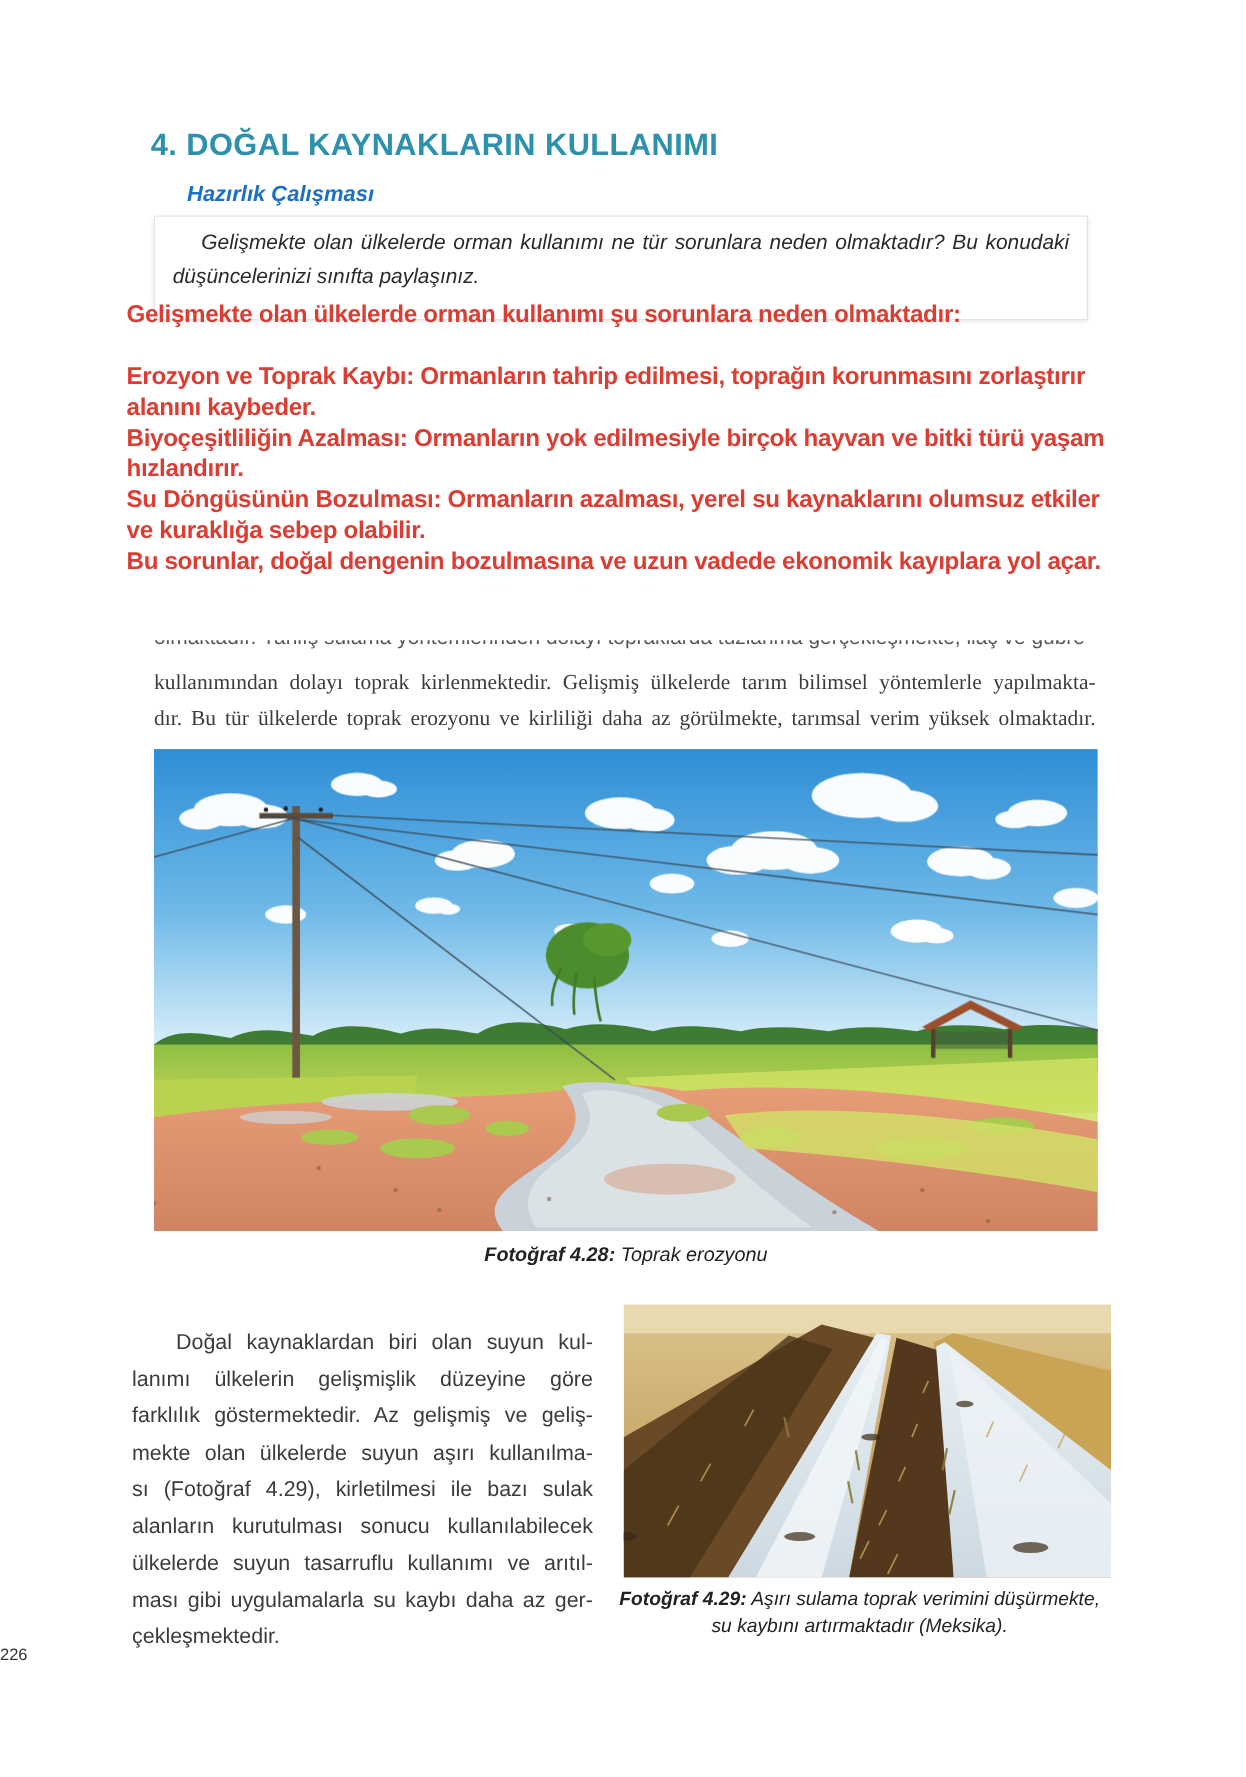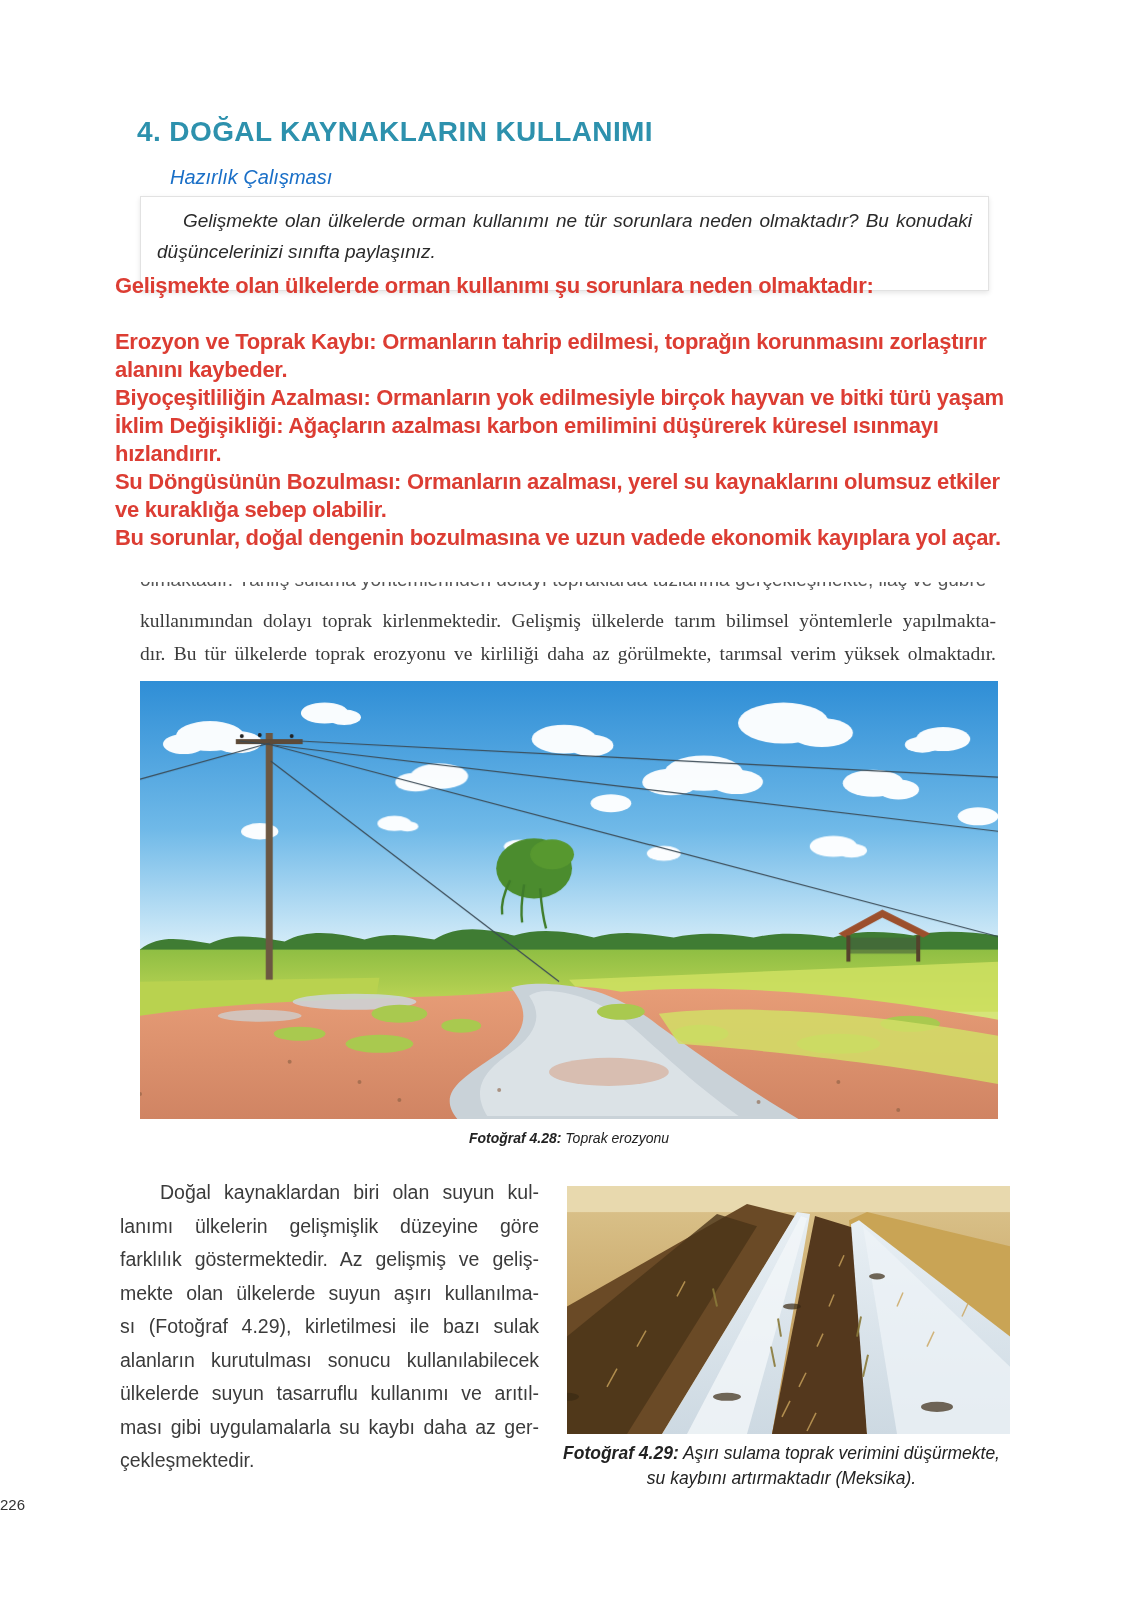--- a/index.html
+++ b/index.html
@@ -9,21 +9,21 @@
     font-family:"Liberation Sans", sans-serif; overflow:hidden;
   }
   .page-title {
     position:absolute; left:137px; top:100px;
     font-size:28px; font-weight:bold; letter-spacing:.4px;
     color:var(--title_teal,#2d91ad);
     margin-top:16px;
   }
   .prep-heading {
     position:absolute; left:170px; top:166px;
-    font-size:20px; font-weight:normal; font-style:italic;
+    font-size:20px; font-weight:bold; font-style:italic;
     color:var(--heading_blue,#1a6fc7);
   }
   .prep-box {
     position:absolute; left:140px; top:196px; width:849px; height:95px;
     background:#fff; border:1px solid #e2e2e2;
     box-shadow:0 2px 5px rgba(0,0,0,.10);
     padding:8px 16px 0 16px;
   }
   .prep-question {
     font-size:19px; font-style:italic; color:#2a2a2a;
@@ -49,29 +49,29 @@
     position:absolute; left:140px; top:604px; width:856px;font-family:Liberation Serif, serif;
   }
   .body-line {
     font-size:19.5px; line-height:33px; color:#3b3b3b;
     text-align:justify; text-align-last:justify;
   }
   .photo1 { position:absolute; left:140px; top:681px; width:858px; height:438px; }
   .photo1 svg, .photo2 svg { display:block; width:100%; height:100%; }
   .caption1 {
     position:absolute; left:140px; top:1130px; width:858px;
-    text-align:center; font-size:14px; font-style:italic; color:#222;
+    text-align:center; font-size:18px; font-style:italic; color:#222;
   }
   .caption2 {
     position:absolute; left:553px; top:1441px; width:457px;
     text-align:center; font-size:17.5px; font-style:italic; color:#222;
     line-height:25px;
   }
   .caption-label { font-weight:bold; }
-  .water-paragraph { position:absolute; left:120px; top:1176px; width:419px; }
+  .water-paragraph { position:absolute; left:120px; top:1204px; width:419px; }
   .water-line {
     font-size:19.5px; line-height:33.5px; color:#3b3b3b;
     text-align:justify; text-align-last:justify;
   }
   .water-line.first { text-indent:40px; }
   .water-line.last { text-align-last:left; }
   .photo2 { position:absolute; left:567px; top:1186px; width:443px; height:248px; }
   .page-number {
     position:absolute; left:0; top:1496px; width:1133px;
     font-size:15px; color:#333;
@@ -89,21 +89,20 @@
   <div class="prep-box">
     <div class="prep-question">Gelişmekte olan ülkelerde orman kullanımı ne tür sorunlara neden olmaktadır? Bu konudaki düşüncelerinizi sınıfta paylaşınız.</div>
   </div>
 
   <div class="answer-overlay">
     <div class="answer-line">Gelişmekte olan ülkelerde orman kullanımı şu sorunlara neden olmaktadır:</div>
     <div class="answer-line"></div>
     <div class="answer-line">Erozyon ve Toprak Kaybı: Ormanların tahrip edilmesi, toprağın korunmasını zorlaştırır</div>
     <div class="answer-line">alanını kaybeder.</div>
     <div class="answer-line">Biyoçeşitliliğin Azalması: Ormanların yok edilmesiyle birçok hayvan ve bitki türü yaşam</div>
-    <div class="answer-line">İklim Değişikliği: Ağaçların azalması karbon emilimini düşürerek küresel ısınmayı</div>
     <div class="answer-line">hızlandırır.</div>
     <div class="answer-line">Su Döngüsünün Bozulması: Ormanların azalması, yerel su kaynaklarını olumsuz etkiler</div>
     <div class="answer-line">ve kuraklığa sebep olabilir.</div>
     <div class="answer-line">Bu sorunlar, doğal dengenin bozulmasına ve uzun vadede ekonomik kayıplara yol açar.</div>
   </div>
 
   <div class="clipped-line-box">
     <span>olmaktadır. Yanlış sulama yöntemlerinden dolayı topraklarda tuzlanma gerçekleşmekte, ilaç ve gübre</span>
   </div>
 

